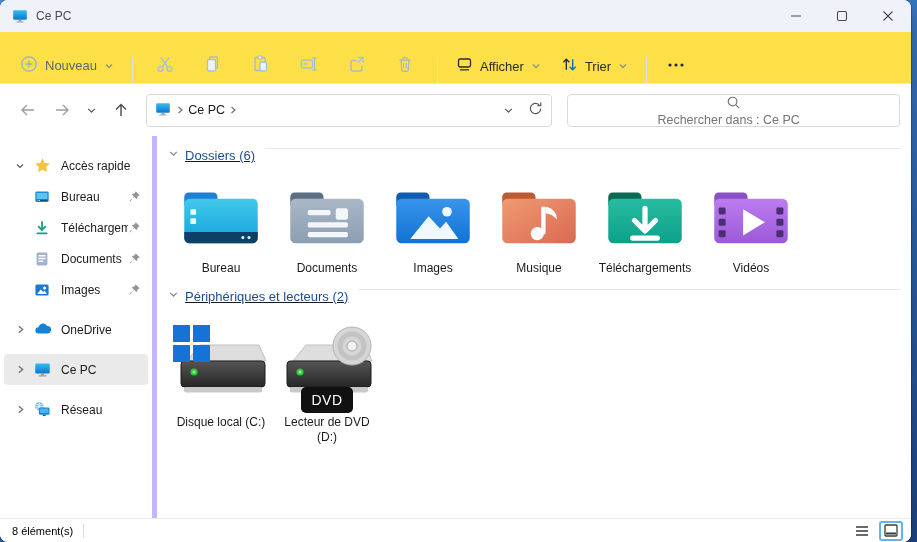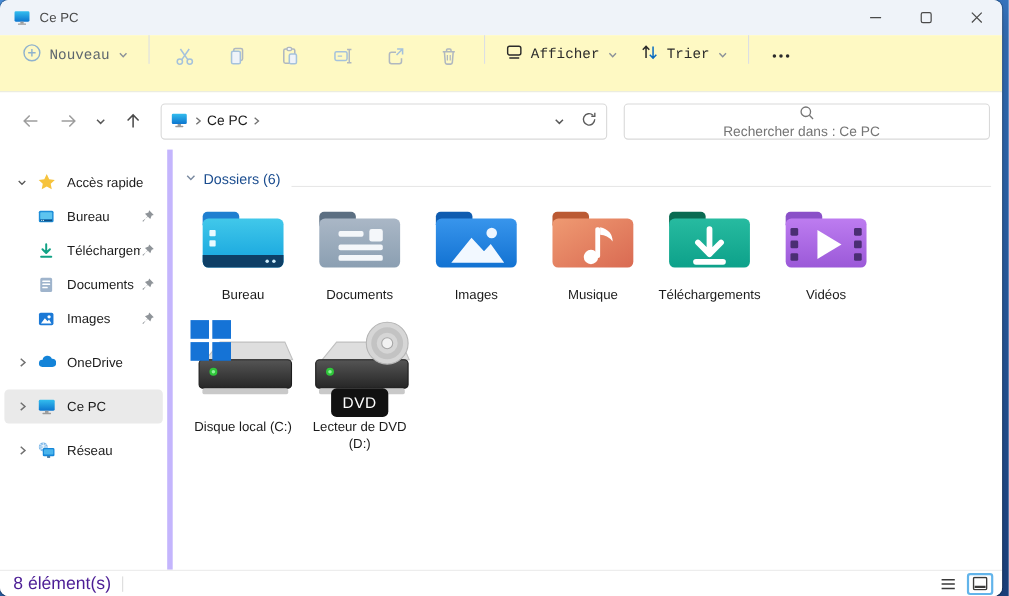--- a/index.html
+++ b/index.html
@@ -17,22 +17,22 @@
   
   .titlebar {
     height:32px; background:#eff3f9; display:flex; align-items:center;
   }
   .titlebar .app-icon { margin:0 8px 0 12px; display:flex; }
   .titlebar .title { font-size:12px; color:#4b4b4b; }
   .caption-buttons { margin-left:auto; display:flex; height:100%; }
   .caption-btn { width:46px; height:100%; display:flex; align-items:center; justify-content:center; }
   
   .toolbar {
-    height:52px; background:#fef9c3; border-bottom:1px solid #e3e7ed;
-    display:flex; align-items:flex-start; padding:0 10px;font-family:Liberation Mono, monospace;
+    height:52px; background:#fde047; border-bottom:1px solid #e3e7ed;
+    display:flex; align-items:flex-end; padding:0 10px;
   }
   .tb-btn { display:flex; align-items:center; gap:7px; padding:7px 10px; border-radius:5px; }
   .tb-label { font-size:13px; color:#5d666e; }
   .tb-label.dark { color:#2b2b2b; }
   .tb-sep { width:1px; height:26px; background:#dcdfe4; margin:0 8px; }
   .tb-icon-btn { width:42px; height:38px; display:flex; align-items:center; justify-content:center; border-radius:5px; margin:0 3px; }
   .chev { display:flex; }
   
   .navrow { height:52px; background:#fff; display:flex; align-items:center; padding:0 11px; }
   .nav-btn { width:34px; height:34px; display:flex; align-items:center; justify-content:center; border-radius:5px; }
@@ -59,39 +59,39 @@
     border-radius:4px; white-space:nowrap;
   }
   .side-item.selected { background:#eaeaea; }
   .side-item.toplevel { margin-top:9px; }
   .side-item .s-chev { width:16px; display:flex; justify-content:center; flex:none; }
   .side-item .s-icon { width:20px; margin-left:6px; display:flex; flex:none; }
   .side-item .s-label { margin-left:7px; overflow:hidden; flex:1; min-width:0; }
   .side-item .s-pin { flex:none; width:16px; margin-right:4px; display:flex; }
   
   .content { flex:1; padding:12px 6px 0 11px; overflow:hidden; }
-  .section-header { display:flex; align-items:flex-end; height:22px; }
+  .section-header { display:flex; align-items:flex-start; height:22px;text-decoration:underline; }
   .section-header .sh-label { color:#1b4d8f; font-size:13px; margin-left:6px; }
   .section-header .sh-line { flex:1; height:1px; background:#e7e7e7; margin-left:10px; margin-right:4px; }
   .tiles { display:flex; }
   .tile { width:106px; display:flex; flex-direction:column; align-items:center; padding-top:10px; position:relative; border-radius:4px; }
   .tile .tlabel { margin-top:9px; font-size:12px; text-align:center; line-height:1.3; max-width:100px; }
   .devices { margin-top:4px; }
   .dvd-badge {
     position:absolute; left:27px; top:72px; width:52px; height:26px; background:#111;
     border-radius:5px; color:#fff; font-weight:normal; font-size:14px;
     display:flex; align-items:center; justify-content:center; letter-spacing:.5px;
   }
   .folders { margin-top:5px; }
   
   .statusbar {
     position:absolute; left:0; right:0; bottom:0; height:24px; background:#fff;
     border-top:1px solid #ececec; display:flex; align-items:center; padding:0 8px 0 12px;
   }
-  .statusbar .count { color:#4c1d95; font-size:16px; }
+  .statusbar .count { color:#000000; font-size:11px; }
   .statusbar .st-sep { width:1px; height:14px; background:#dcdcdc; margin-left:10px; }
   .statusbar .right { margin-left:auto; display:flex; align-items:center; gap:5px; }
   .view-toggle { width:24px; height:20px; display:flex; align-items:center; justify-content:center; border-radius:3px; }
   .view-toggle.selected { border:2px solid #62b4ea; background:#fdfeff; }
 </style>
 </head>
 <body>
 
 <div class="window">
 
@@ -574,20 +574,27 @@
                 <rect x="77" y="25" width="8" height="8" rx="1.5" fill="#4a2e73"></rect>
                 <rect x="77" y="38" width="8" height="8" rx="1.5" fill="#4a2e73"></rect>
                 <rect x="77" y="51" width="8" height="8" rx="1.5" fill="#4a2e73"></rect>
                 <path d="M39 27 L64 42 L39 57 Z" fill="#fff"></path>
               </svg>
           </span>
           <span class="tlabel">Vidéos</span>
         </div>
       </div>
 
+      <div class="section-header" style="margin-top:12px">
+        <span><svg width="11" height="11" viewBox="0 0 10 10">
+              <path d="M2 3.5 L5 6.5 L8 3.5" fill="none" stroke="#7a8aa0" stroke-width="1.2"></path>
+            </svg></span>
+        <span class="sh-label">Périphériques et lecteurs (2)</span>
+        <span class="sh-line"></span>
+      </div>
 
       <div class="tiles devices">
 
         <div class="tile">
           <span>
             <svg width="96" height="78" viewBox="0 0 96 78">
                 <defs>
                   <linearGradient id="dr1" x1="0" y1="0" x2="0" y2="1">
                     <stop offset="0" stop-color="#555555"></stop>
                     <stop offset="1" stop-color="#262626"></stop>

